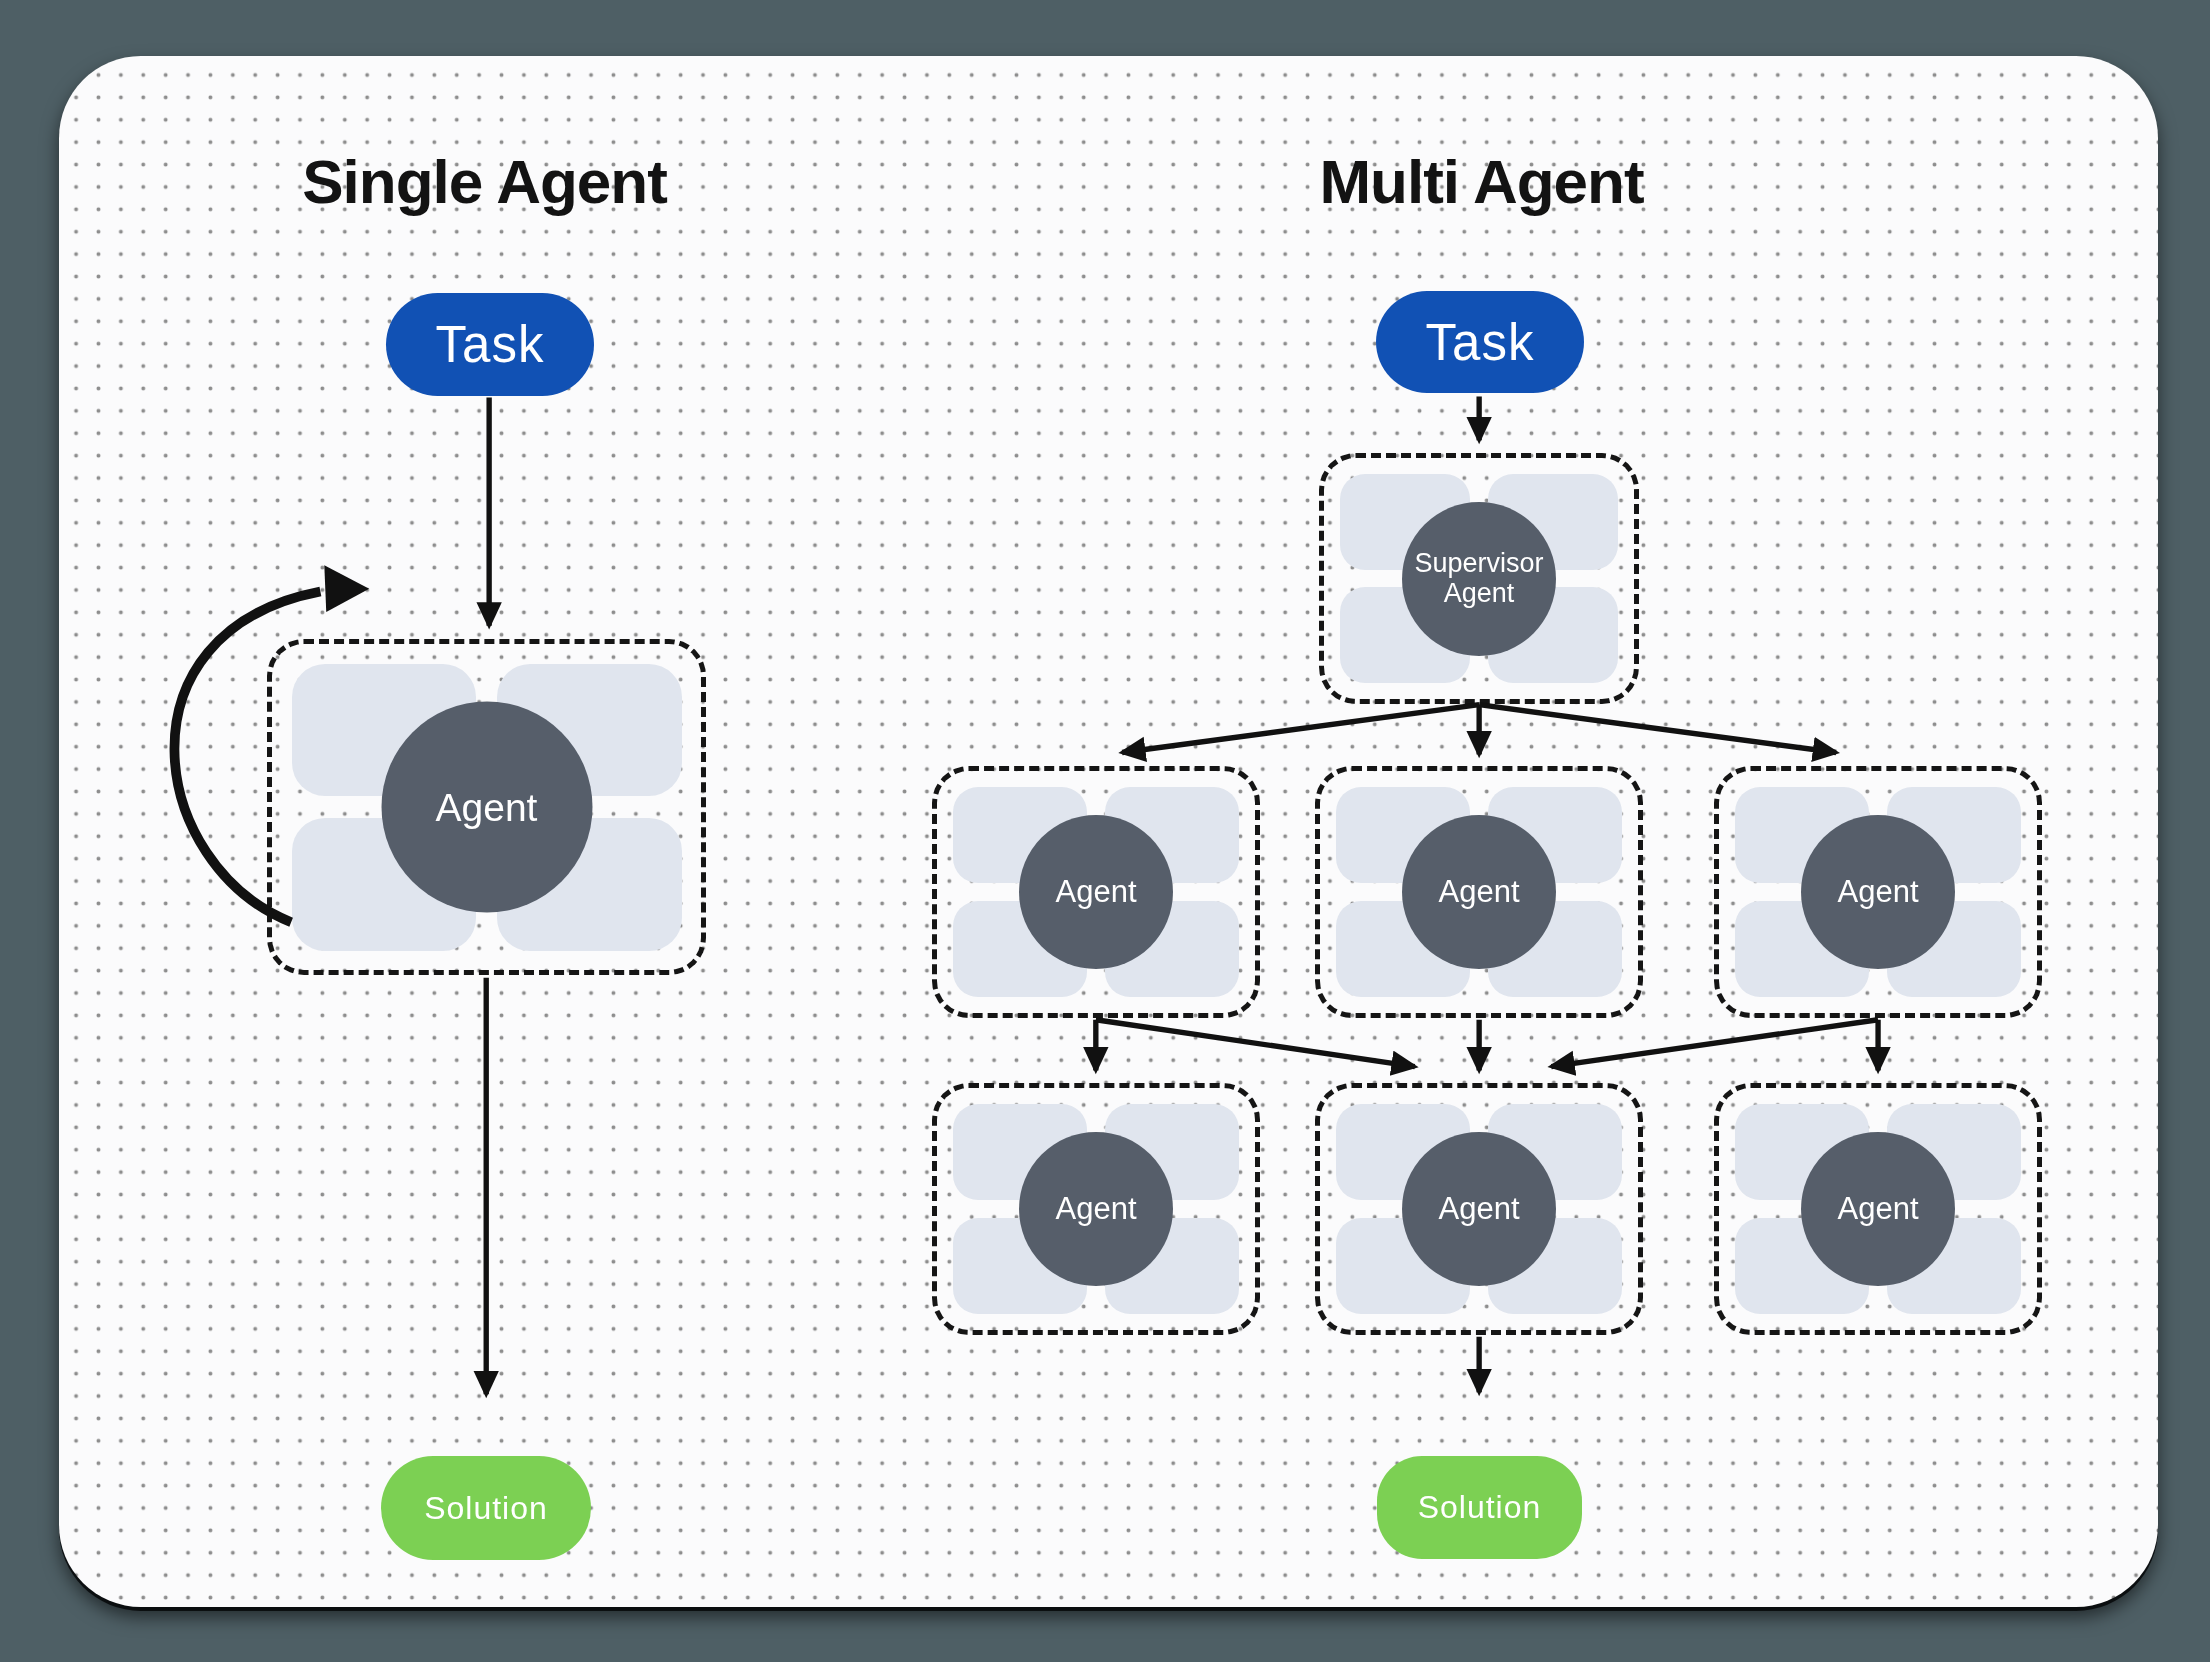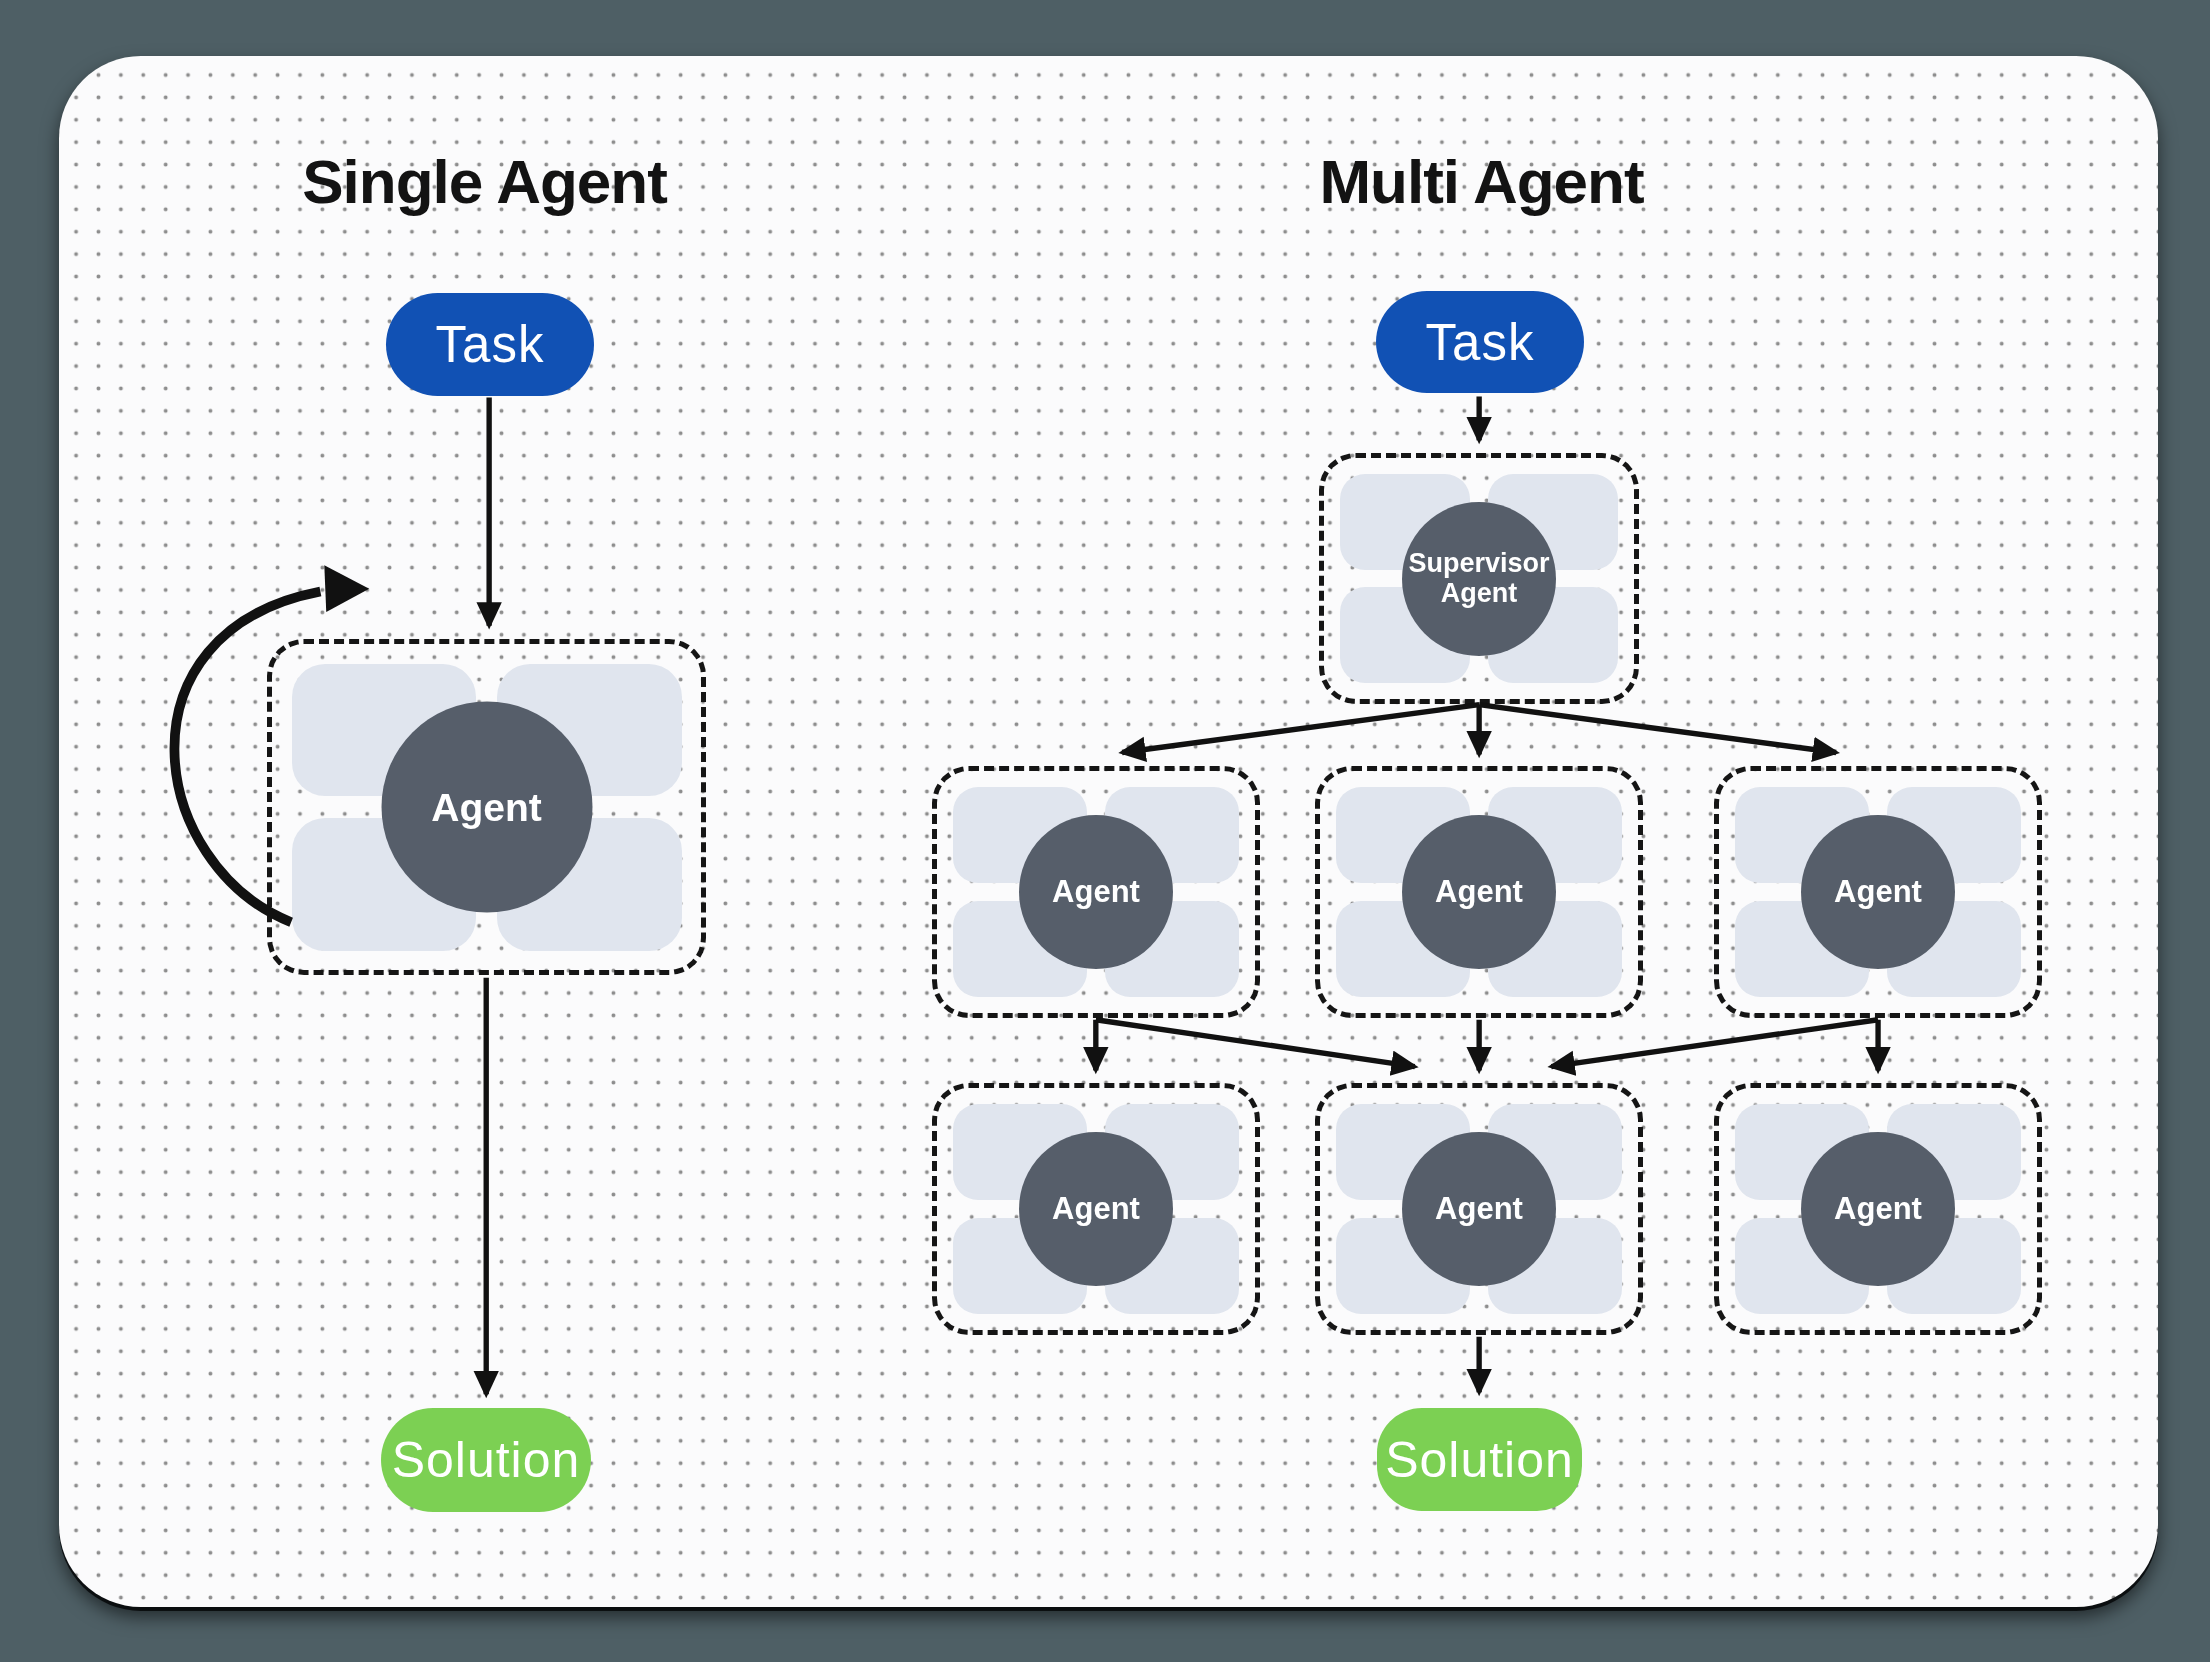--- a/index.html
+++ b/index.html
@@ -19,36 +19,36 @@
   }
   .title{
     position:absolute;width:585px;text-align:center;
     font-size:62px;font-weight:700;color:#131313;letter-spacing:-1px;
   }
   .pill{
     position:absolute;display:flex;align-items:center;justify-content:center;
     color:#fff;border-radius:53px;font-size:51px;font-weight:400;letter-spacing:1px;
   }
   .pill.task{background:#1151b4;}
-  .pill.solution{background:#7cd053;font-size:50px;}
+  .pill.solution{background:#7cd053;font-size:32px;margin-top:48px;}
   .abox{
     position:absolute;border:5.9px dashed #151515;border-radius:37px;box-sizing:border-box;
   }
   .quads{
     position:absolute;inset:0;display:grid;grid-template-columns:1fr 1fr;grid-template-rows:1fr 1fr;
   }
   .big .quads{padding:19.5px;gap:21.5px;}
   .small .quads{padding:15.6px;gap:17.6px;}
   .q{background:#e0e5ee;border-radius:33px;}
   .small .q{border-radius:25px;}
   .circ{
     position:absolute;left:50%;top:50%;transform:translate(-50%,-50%);
     background:#565e6a;border-radius:50%;
     display:flex;align-items:center;justify-content:center;text-align:center;
-    color:#ffffff;font-weight:700;
+    color:#ffffff;font-weight:400;
   }
   .big .circ{width:211px;height:211px;font-size:39px;}
   .small .circ{width:154px;height:154px;font-size:31px;}
   .circ .sup{font-size:27px;line-height:1.08;width:146px;}
   svg.overlay{position:absolute;left:0;top:0;pointer-events:none;}
 </style>
 </head>
 <body>
 
 <div class="canvas">

